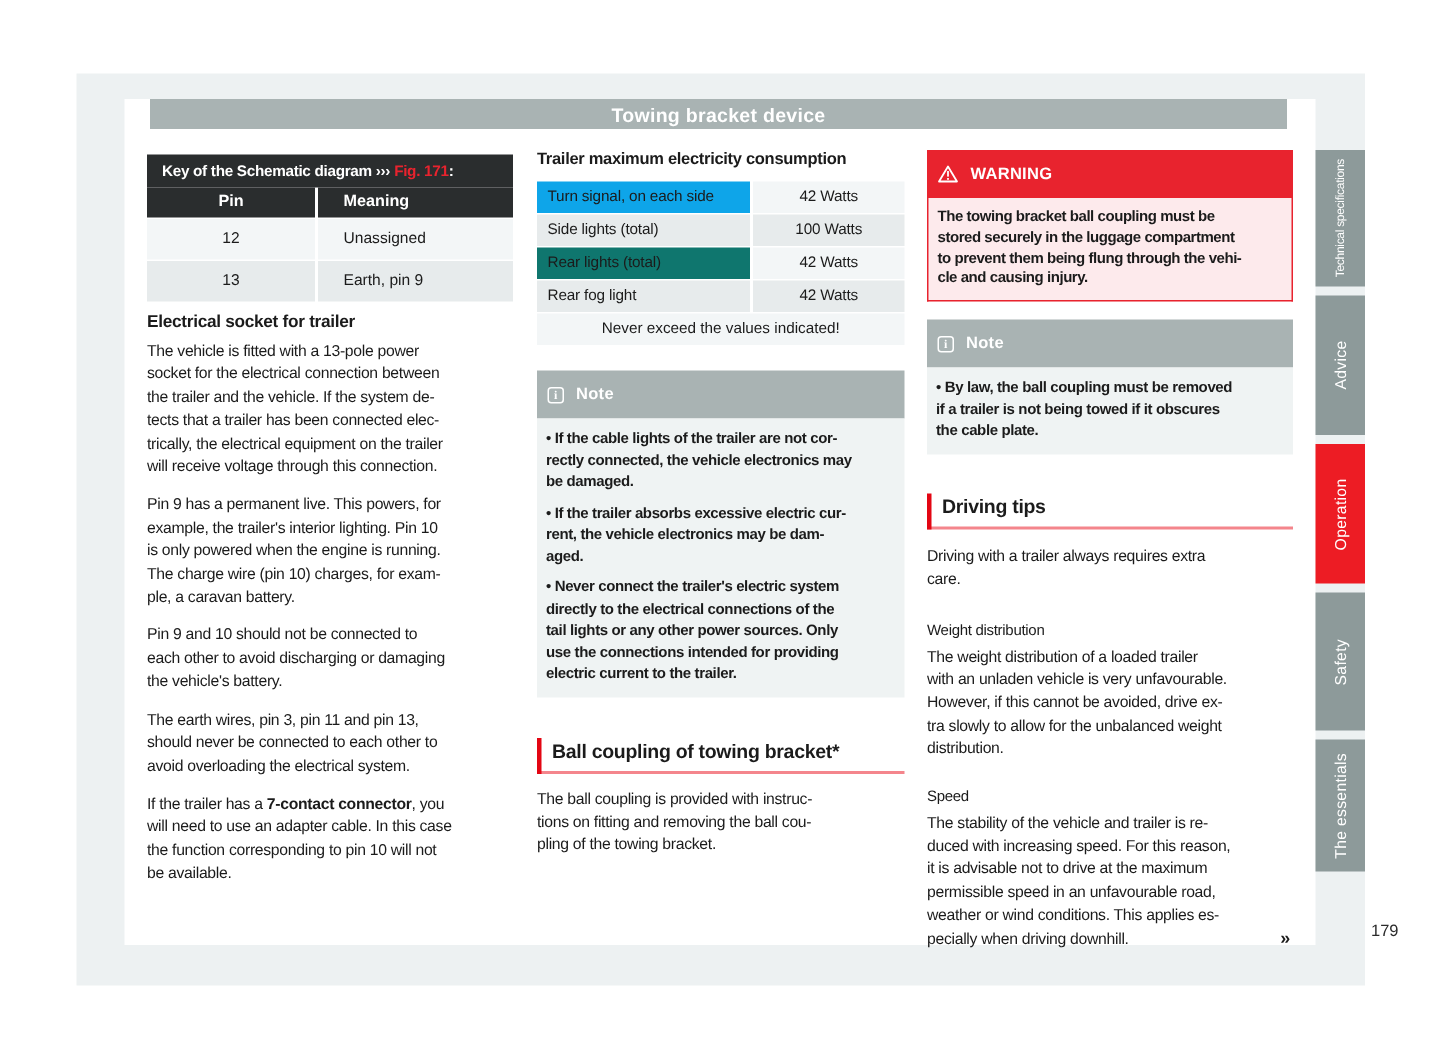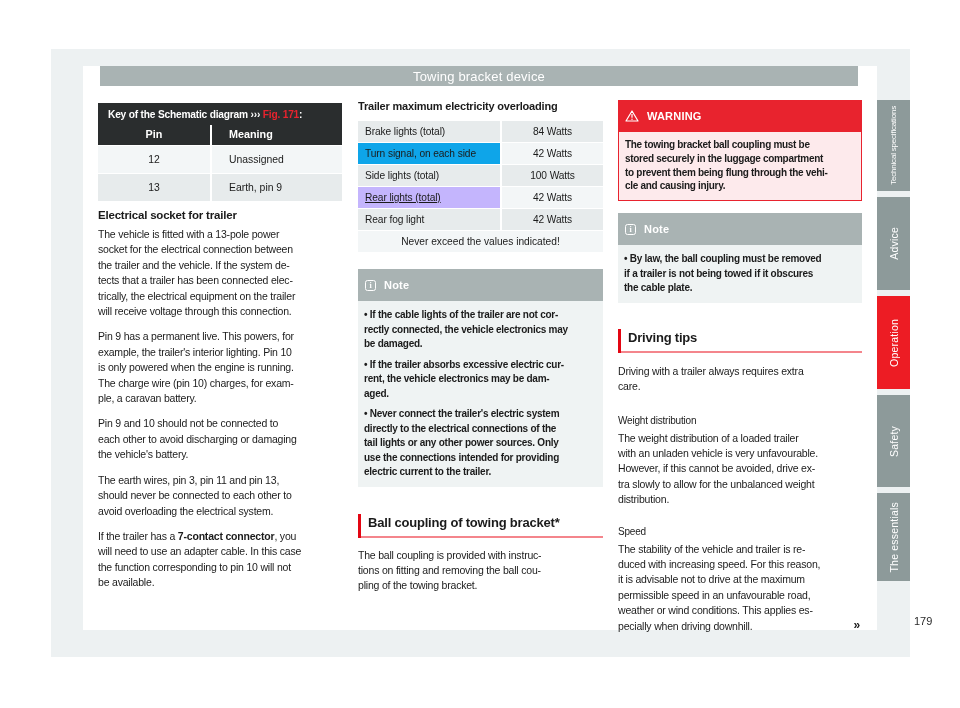--- a/index.html
+++ b/index.html
@@ -4,21 +4,21 @@
 <style>
   * { margin:0; padding:0; box-sizing:border-box; }
   html,body { width:960px; height:708px; background:#ffffff; overflow:hidden; }
   body { font-family:"Liberation Sans", sans-serif; color:#1b1b1b; position:relative; }
 
   .page-bg { position:absolute; left:51px; top:49px; width:859px; height:608px; background:#edf1f2; }
   .white-panel { position:absolute; left:83px; top:66px; width:794px; height:564px; background:#ffffff; }
 
   .header-bar { position:absolute; left:100px; top:66px; width:758px; height:20px; background:#a9b3b3;
     display:flex; align-items:center; justify-content:center; }
-  .header-bar span { color:#ffffff; font-weight:normal; font-size:13px; letter-spacing:.2px; }
+  .header-bar span { color:#ffffff; font-weight:bold; font-size:13px; letter-spacing:.2px; }
 
   .col { position:absolute; }
   .col1 { left:98px; top:103px; width:244px; }
   .col2 { left:358px; top:100px; width:245px; }
   .col3 { left:618px; top:100px; width:244px; }
 
   
   .para { white-space:pre-line; font-size:10.5px; line-height:15.4px; letter-spacing:-0.2px; color:#1b1b1b; margin-top:10px; }
   .bold-head { font-size:11.5px; font-weight:bold; letter-spacing:-0.2px; }
 
@@ -124,36 +124,32 @@
   <p class="para">The earth wires, pin 3, pin 11 and pin 13,
 should never be connected to each other to
 avoid overloading the electrical system.</p>
   <p class="para"><span>If the trailer has a </span><b>7-contact connector</b><span>, you
 will need to use an adapter cable. In this case
 the function corresponding to pin 10 will not
 be available.</span></p>
 </div>
 
 <div class="col col2">
-  <div class="ct-head">Trailer maximum electricity overloading</div>
+  <div class="ct-head">Trailer maximum electricity consumption</div>
   <div>
-    <div class="ct-row">
-      <span class="cell ct-item row-dark" style="background:#e7ebec;">Brake lights (total)</span>
-      <span class="cell ct-value" style="background:#e7ebec;">84 Watts</span>
-    </div>
     <div class="ct-row">
       <span class="cell ct-item" style="background:#0ea5e9;">Turn signal, on each side</span>
       <span class="cell ct-value" style="background:#f3f6f7;">42 Watts</span>
     </div>
     <div class="ct-row">
       <span class="cell ct-item" style="background:#e7ebec;">Side lights (total)</span>
       <span class="cell ct-value" style="background:#e7ebec;">100 Watts</span>
     </div>
     <div class="ct-row">
-      <span class="cell ct-item" style="background:#c4b5fd;text-decoration:underline;">Rear lights (total)</span>
+      <span class="cell ct-item" style="background:#0f766e;">Rear lights (total)</span>
       <span class="cell ct-value" style="background:#f3f6f7;">42 Watts</span>
     </div>
     <div class="ct-row">
       <span class="cell ct-item" style="background:#e7ebec;">Rear fog light</span>
       <span class="cell ct-value" style="background:#e7ebec;">42 Watts</span>
     </div>
     <div class="ct-footer">Never exceed the values indicated!</div>
   </div>
 
   <div style="margin-top:17px;">

